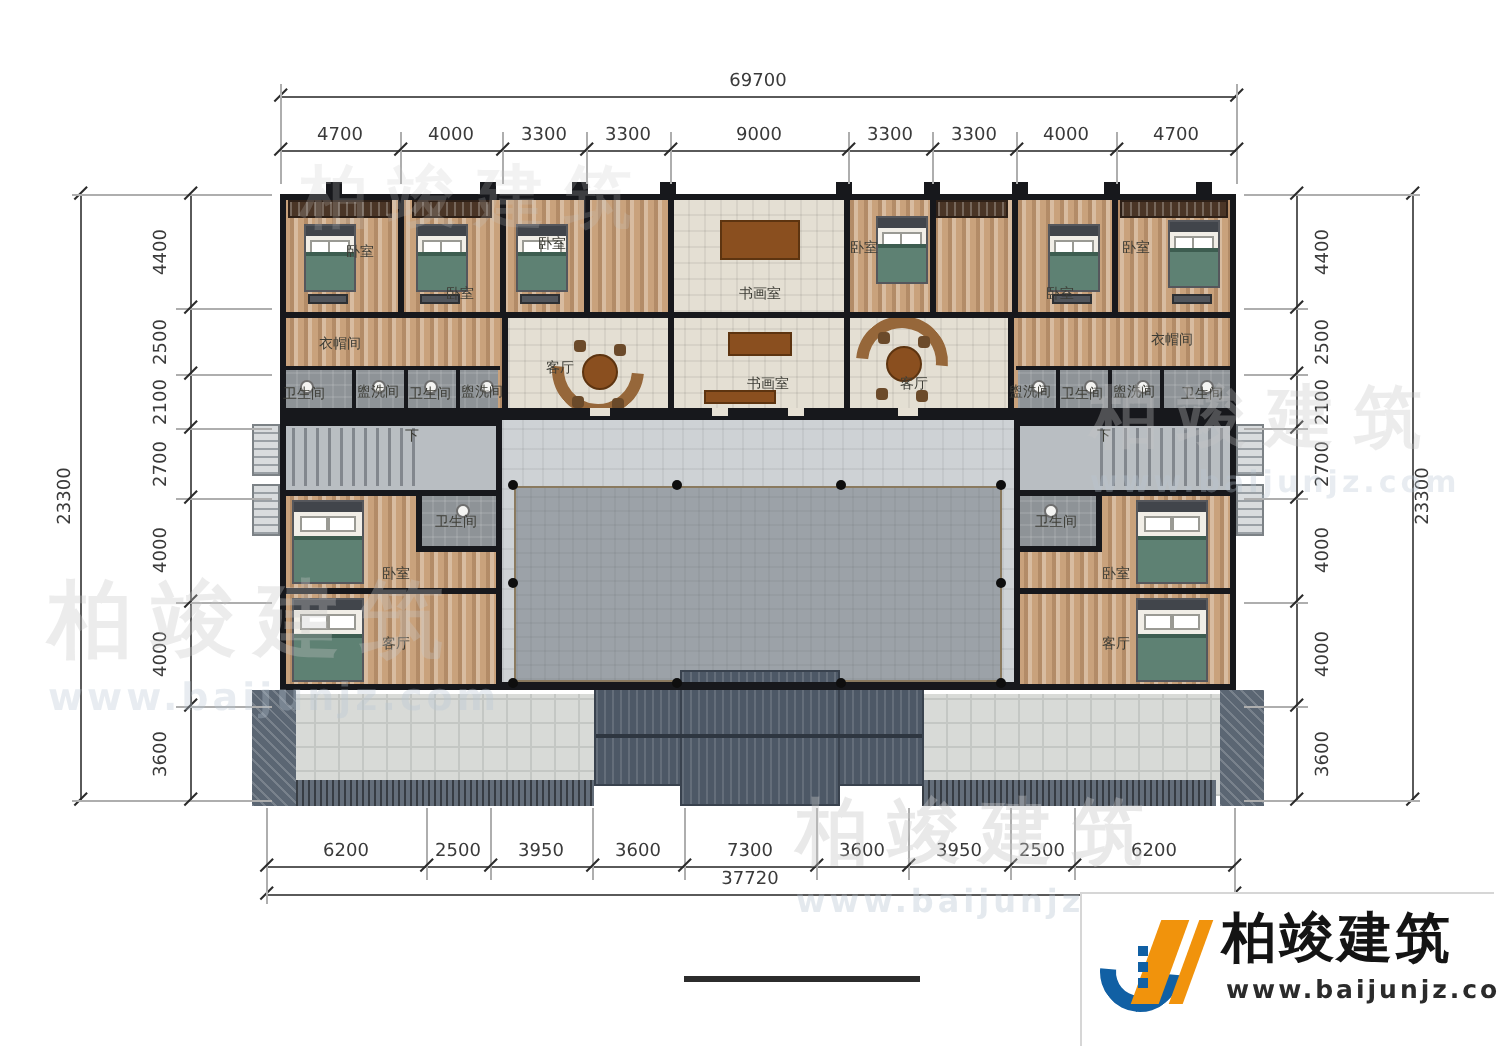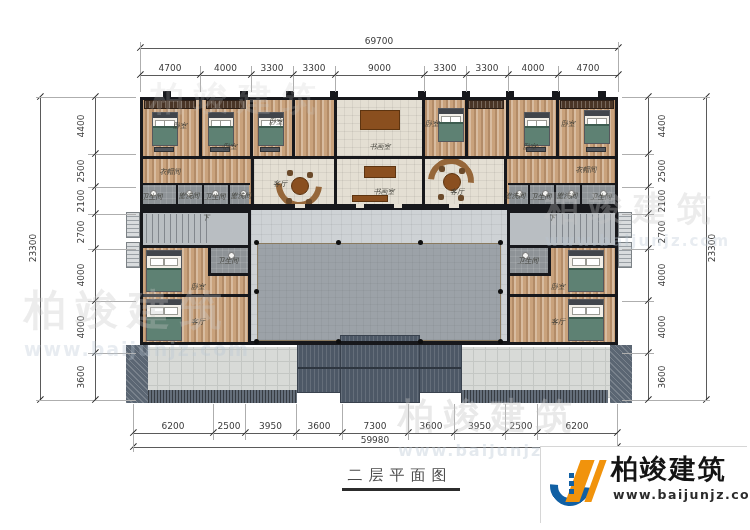--- a/index.html
+++ b/index.html
@@ -48,21 +48,21 @@
   .bed .p1{left:8%;} .bed .p2{right:8%;}
   .bed .bl{position:absolute;left:0;bottom:0;width:100%;height:52%;background:#5e8173;border-top:2px solid #3d5d50;}
   .tv{background:#52565c;border:1px solid #2e3033;box-sizing:border-box;}
   .desk{background:#8a4f1f;border:1.5px solid #5d3410;box-sizing:border-box;}
   .rt{border-radius:50%;background:#8a4f1f;border:1.5px solid #5d3410;box-sizing:border-box;}
   .cd{width:6px;height:6px;background:#6b4a2a;border-radius:2px;}
   .arc{border:6px solid #96673a;border-radius:50%;border-top-color:transparent;border-right-color:transparent;box-sizing:border-box;}
   .fc{width:7px;height:7px;background:#f4f4f2;border:1px solid #6e6e6e;border-radius:50%;box-sizing:border-box;}
   
   .rlabel{position:absolute;transform:translate(-50%,-50%);font-size:7px;line-height:8px;
-          color:#3d3d36;white-space:nowrap;z-index:40;font-style:italic;}
+          color:#3d3d36;white-space:nowrap;z-index:40;}
   
   .dl{background:#5a5a5a;height:1px;}
   .dlv{background:#5a5a5a;width:1px;}
   .de{background:#aeaeae;}
   .dt{background:#2a2a2a;height:1.4px;width:9px;transform:rotate(-45deg);}
   .dn{font-size:9px;line-height:10px;color:#3a3a3a;text-align:center;white-space:nowrap;}
   .rot{transform:rotate(-90deg);}
   
   .wm{position:absolute;z-index:60;font-weight:bold;color:#c6c6c6;white-space:nowrap;pointer-events:none;}
   .wm .u{display:block;color:#b9c7d4;letter-spacing:2px;}
@@ -329,21 +329,21 @@
       <div class="abs dn" style="left: 255px; top: 63px; width: 34px; height: 10px;">3300</div>
       <div class="abs dn" style="left: 297px; top: 63px; width: 34px; height: 10px;">3300</div>
       <div class="abs dn" style="left: 362.5px; top: 63px; width: 34px; height: 10px;">9000</div>
       <div class="abs dn" style="left: 428px; top: 63px; width: 34px; height: 10px;">3300</div>
       <div class="abs dn" style="left: 470px; top: 63px; width: 34px; height: 10px;">3300</div>
       <div class="abs dn" style="left: 516px; top: 63px; width: 34px; height: 10px;">4000</div>
       <div class="abs dn" style="left: 571px; top: 63px; width: 34px; height: 10px;">4700</div>
       <div class="abs dl" style="left: 133px; top: 447px; width: 484px; height: 1px;"></div>
       <div class="abs dt" style="left: 128.5px; top: 446.3px; width: 9px; height: 1.4px;"></div>
       <div class="abs dt" style="left: 612.5px; top: 446.3px; width: 9px; height: 1.4px;"></div>
-      <div class="abs dn" style="left: 345px; top: 435px; width: 60px; height: 10px;">59980</div>
+      <div class="abs dn" style="left: 345px; top: 435px; width: 60px; height: 10px;">37720</div>
       <div class="abs dl" style="left: 133px; top: 433px; width: 484px; height: 1px;"></div>
       <div class="abs de" style="left: 133px; top: 404px; width: 0.8px; height: 48px;"></div>
       <div class="abs dt" style="left: 128.5px; top: 432.3px; width: 9px; height: 1.4px;"></div>
       <div class="abs de" style="left: 213px; top: 404px; width: 0.8px; height: 36px;"></div>
       <div class="abs dt" style="left: 208.5px; top: 432.3px; width: 9px; height: 1.4px;"></div>
       <div class="abs de" style="left: 245px; top: 404px; width: 0.8px; height: 36px;"></div>
       <div class="abs dt" style="left: 240.5px; top: 432.3px; width: 9px; height: 1.4px;"></div>
       <div class="abs de" style="left: 296px; top: 404px; width: 0.8px; height: 36px;"></div>
       <div class="abs dt" style="left: 291.5px; top: 432.3px; width: 9px; height: 1.4px;"></div>
       <div class="abs de" style="left: 342px; top: 404px; width: 0.8px; height: 36px;"></div>
@@ -424,21 +424,20 @@
       <div class="abs dn rot" style="left: 642px; top: 322px; width: 40px; height: 10px;">4000</div>
       <div class="abs dn rot" style="left: 642px; top: 371.5px; width: 40px; height: 10px;">3600</div>
     </div>
   <div id="wms" class="abs" style="left:0;top:0;width:750px;height:530px;z-index:60;">
       <div class="wm" style="left: 150px; top: 76px; font-size: 34px; opacity: 0.22; letter-spacing: 10px;">柏竣建筑</div>
       <div class="wm" style="left: 24px; top: 282px; font-size: 42px; opacity: 0.32; letter-spacing: 10px;">柏竣建筑<span class="u" style="font-size: 19px;">www.baijunjz.com</span></div>
       <div class="wm" style="left: 545px; top: 186px; font-size: 34px; opacity: 0.32; letter-spacing: 10px;">柏竣建筑<span class="u" style="font-size: 15px;">www.baijunjz.com</span></div>
       <div class="wm" style="left: 398px; top: 392px; font-size: 36px; opacity: 0.38; letter-spacing: 10px;">柏竣建筑<span class="u" style="font-size: 16px;">www.baijunjz.com</span></div>
     </div>
 
-  <div class="title">二层平面图</div>
   <div class="title-underline"></div>
 
   <div class="logo">
     <div class="mark">
       <div class="m-arc"></div>
       <div class="m-b1"></div>
       <div class="m-b2"></div>
       <div class="m-sq" style="top:16px;"></div>
       <div class="m-sq" style="top:24px;"></div>
       <div class="m-sq" style="top:32px;"></div>

